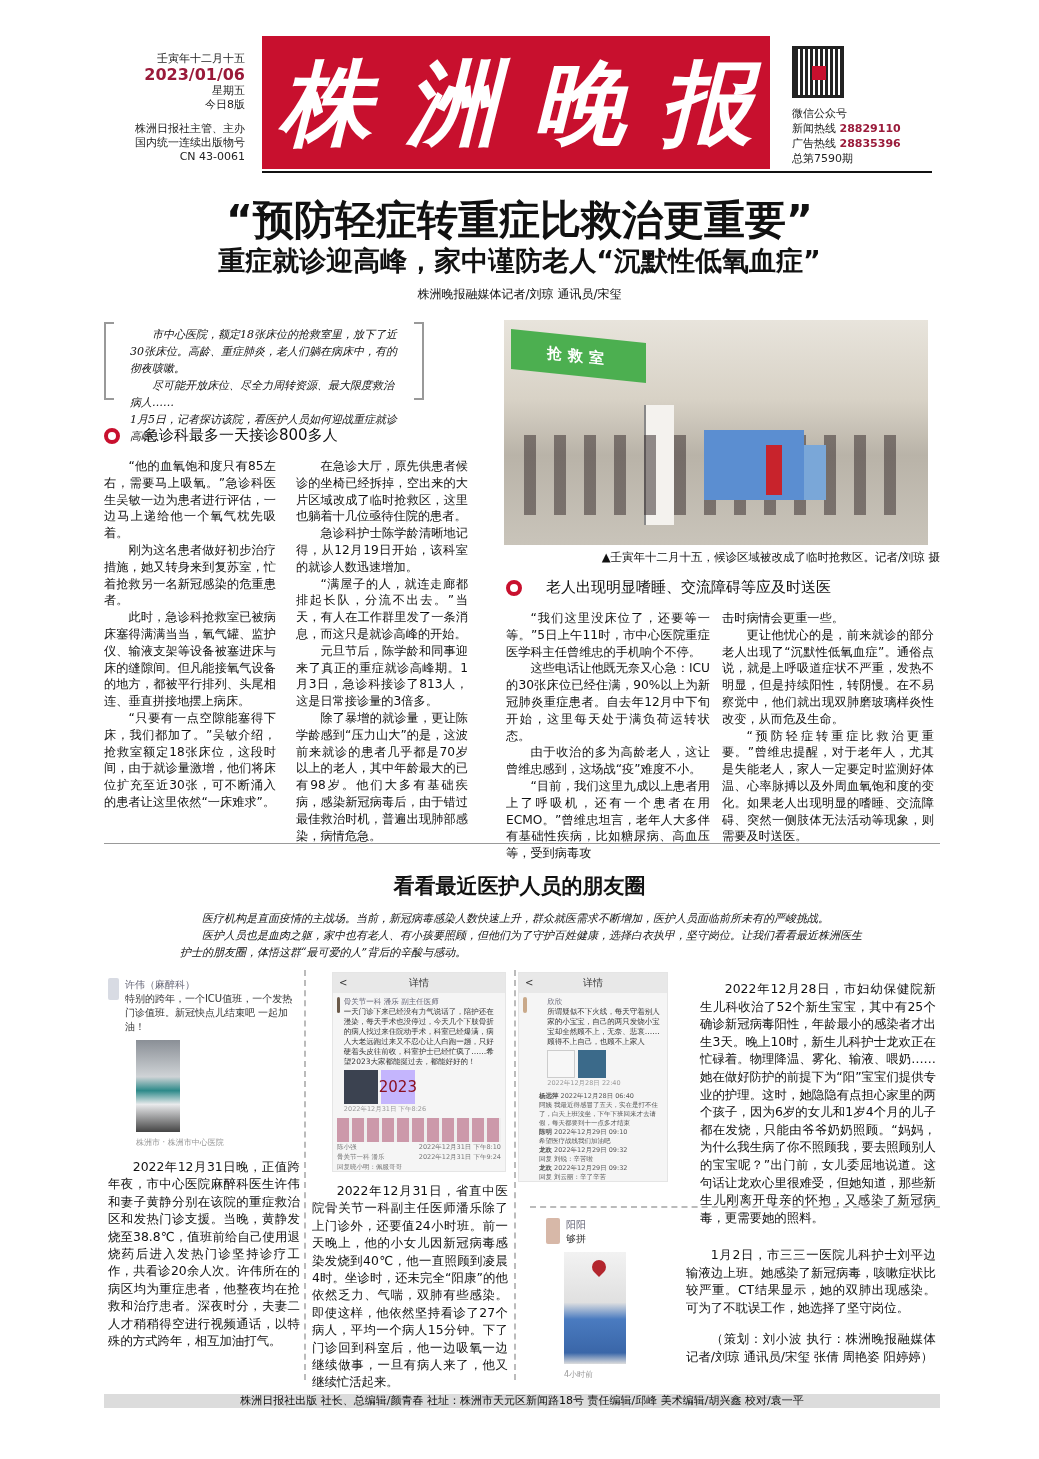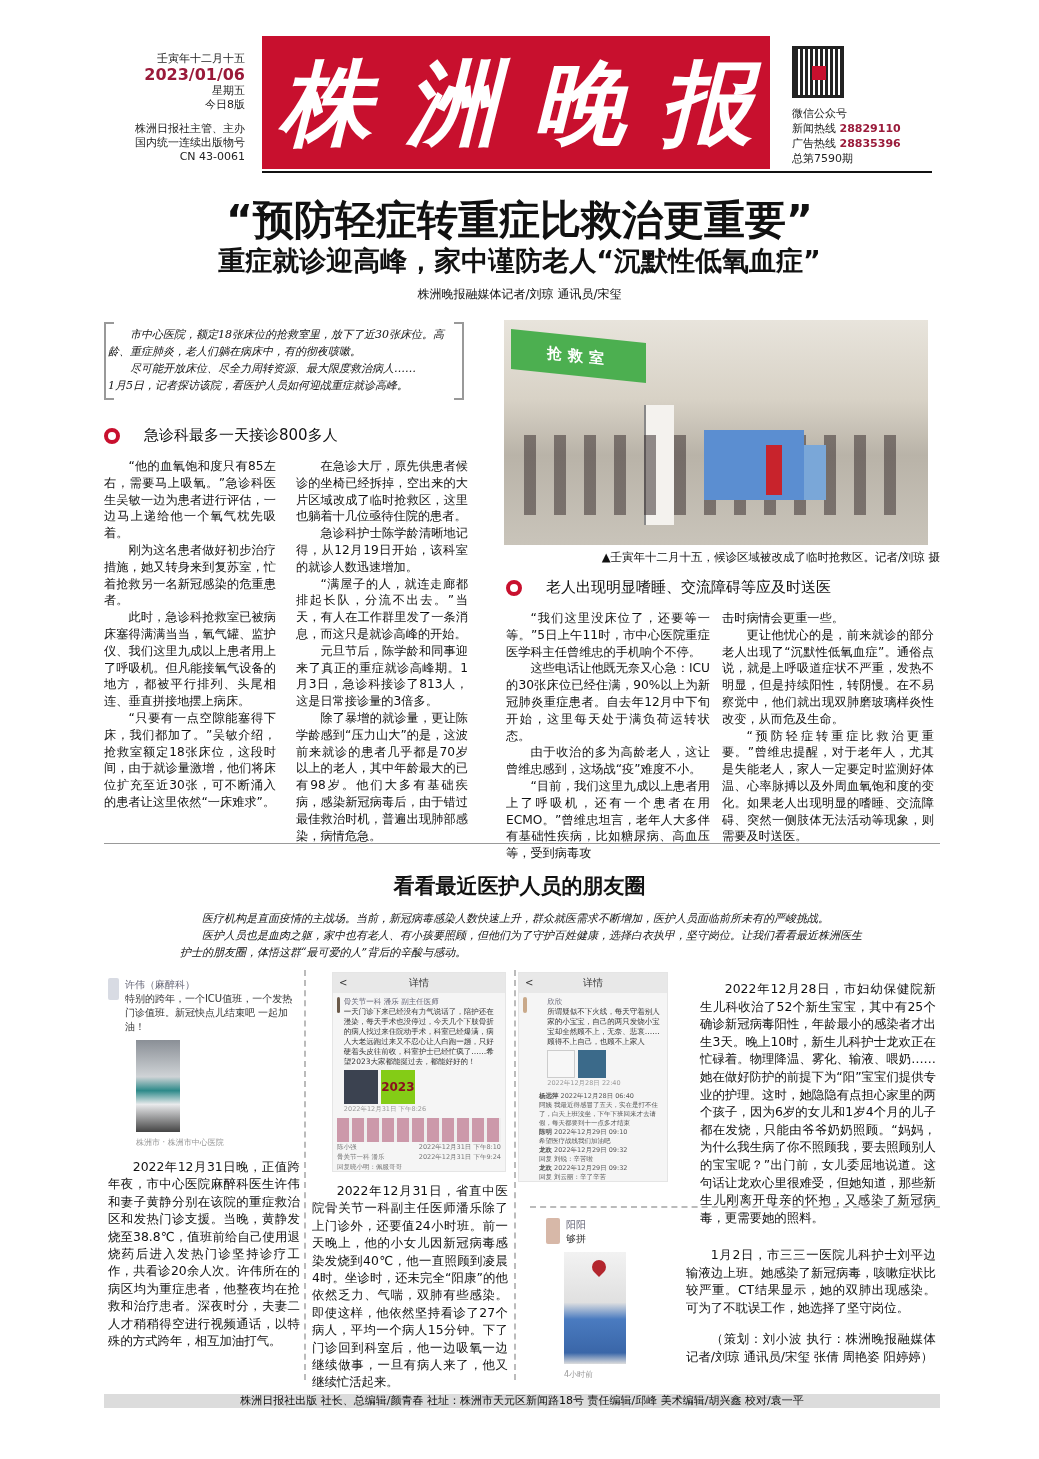--- a/index.html
+++ b/index.html
@@ -14,21 +14,21 @@
   .qr { left: 792px; top: 46px; width: 52px; height: 52px; background: repeating-linear-gradient(90deg,#222 0 3px,#fff 3px 5px), #fff; border: 3px solid #222; position: absolute; }
   .qr::after { content: ""; position: absolute; left: 17px; top: 17px; width: 14px; height: 14px; background: #c8102e; }
   .mast-right { left: 792px; top: 106px; font-size: 11px; line-height: 15px; color: #222; }
   .mast-right .hot { color: #9a1a3a; font-weight: bold; }
   .mast-rule { left: 262px; top: 171px; width: 670px; height: 2px; background: #111; }
   
   .headline { left: 0; top: 193px; width: 1039px; text-align: center; font-size: 41px; font-weight: bold; letter-spacing: 0; }
   .subhead { left: 0; top: 243px; width: 1039px; text-align: center; font-size: 27px; font-weight: bold; }
   .byline { left: 0; top: 286px; width: 1039px; text-align: center; font-size: 12px; }
   
-  .intro { left: 104px; top: 322px; width: 360px; height: 78px; padding: 4px 4px; font-family: "DejaVu Serif", serif; font-size: 11px; line-height: 17px; font-style: italic; }
+  .intro { left: 104px; top: 322px; width: 320px; height: 78px; padding: 4px 26px; font-family: "DejaVu Serif", serif; font-size: 11px; line-height: 17px; font-style: italic; }
   .intro::before, .intro::after { content: ""; position: absolute; top: 0; bottom: 0; width: 8px; border: 2px solid #999; }
   .intro::before { left: 0; border-right: none; }
   .intro::after { right: 0; border-left: none; }
   .intro p { text-indent: 2em; }
   .intro p.noind { text-indent: 0; }
   
   .sec { font-size: 15px; display: flex; align-items: center; gap: 24px; }
   .sec .dot { width: 16px; height: 16px; border-radius: 50%; border: 4px solid #c8102e; display: inline-block; }
   
   .col { font-size: 12.2px; line-height: 16.8px; text-align: justify; }
@@ -102,21 +102,21 @@
 </div>
 
 <div class="abs sec" style="left:104px; top:426px;">
   <span class="dot"></span>
   <span>急诊科最多一天接诊800多人</span>
 </div>
 
 <div class="abs col" style="left:104px; top:458px; width:172px;">
   <p>“他的血氧饱和度只有85左右，需要马上吸氧。”急诊科医生吴敏一边为患者进行评估，一边马上递给他一个氧气枕先吸着。</p>
   <p>刚为这名患者做好初步治疗措施，她又转身来到复苏室，忙着抢救另一名新冠感染的危重患者。</p>
-  <p>此时，急诊科抢救室已被病床塞得满满当当，氧气罐、监护仪、我们这里九成以上患者用上了呼吸机。但凡能接氧气设备的地方，都被平行排列、头尾相连、垂直拼接地摆上病床。</p>
+  <p>此时，急诊科抢救室已被病床塞得满满当当，氧气罐、监护仪、输液支架等设备被塞进床与床的缝隙间。但凡能接氧气设备的地方，都被平行排列、头尾相连、垂直拼接地摆上病床。</p>
   <p>“只要有一点空隙能塞得下床，我们都加了。”吴敏介绍，抢救室额定18张床位，这段时间，由于就诊量激增，他们将床位扩充至近30张，可不断涌入的患者让这里依然“一床难求”。</p>
 </div>
 
 <div class="abs col" style="left:296px; top:458px; width:172px;">
   <p>在急诊大厅，原先供患者候诊的坐椅已经拆掉，空出来的大片区域改成了临时抢救区，这里也躺着十几位亟待住院的患者。</p>
   <p>急诊科护士陈学龄清晰地记得，从12月19日开始，该科室的就诊人数迅速增加。</p>
   <p>“满屋子的人，就连走廊都排起长队，分流不出去。”当天，有人在工作群里发了一条消息，而这只是就诊高峰的开始。</p>
   <p>元旦节后，陈学龄和同事迎来了真正的重症就诊高峰期。1月3日，急诊科接诊了813人，这是日常接诊量的3倍多。</p>
   <p>除了暴增的就诊量，更让陈学龄感到“压力山大”的是，这波前来就诊的患者几乎都是70岁以上的老人，其中年龄最大的已有98岁。他们大多有基础疾病，感染新冠病毒后，由于错过最佳救治时机，普遍出现肺部感染，病情危急。</p>
 </div>
@@ -179,21 +179,21 @@
 
 <div class="abs shot post" style="left:332px; top:972px; width:174px; height:200px;">
   <div class="hdr"><span class="back">&lt;</span><span>详情</span></div>
   <div style="display:flex; gap:4px; padding:4px;">
     <div class="av" style="width:16px; height:16px; background:#6b5a4a;"></div>
     <div style="font-size:7.5px; line-height:10px;">
       <div class="name" style="font-size:7.5px;">骨关节一科 潘乐 副主任医师</div>
       <div>一天门诊下来已经没有力气说话了，陪护还在漫染，每天手术也没停过，今天几个下肢骨折的病人找过来住院动手术，科室已经爆满，病人大老远跑过来又不忍心让人白跑一趟，只好硬着头皮往前收，科室护士已经忙疯了……希望2023大家都能挺过去，都能好好的！</div>
       <div style="display:flex; gap:3px; margin-top:3px;">
         <div style="width:34px; height:34px; background:#3b4250;"></div>
-        <div style="width:34px; height:34px; background:#84cc16; color:#8a1020; font-weight:bold; font-size:12px; display:flex; align-items:center; justify-content:center;">2023</div>
+        <div style="width:34px; height:34px; background:#c4b5fd; color:#8a1020; font-weight:normal; font-size:15px; display:flex; align-items:center; justify-content:center;">2023</div>
       </div>
       <div class="fine" style="font-size:6.5px;">2022年12月31日 下午8:26</div>
     </div>
   </div>
   <div style="padding:0 4px; font-size:6.5px; line-height:10px; color:#777;">
     <div style="height:24px; background:repeating-linear-gradient(90deg,#c9a 0 12px,#eee 12px 15px);"></div>
     <div style="display:flex; justify-content:space-between;">
         <span>陈小强</span>
         <span>2022年12月31日 下午8:10</span>
       </div>

